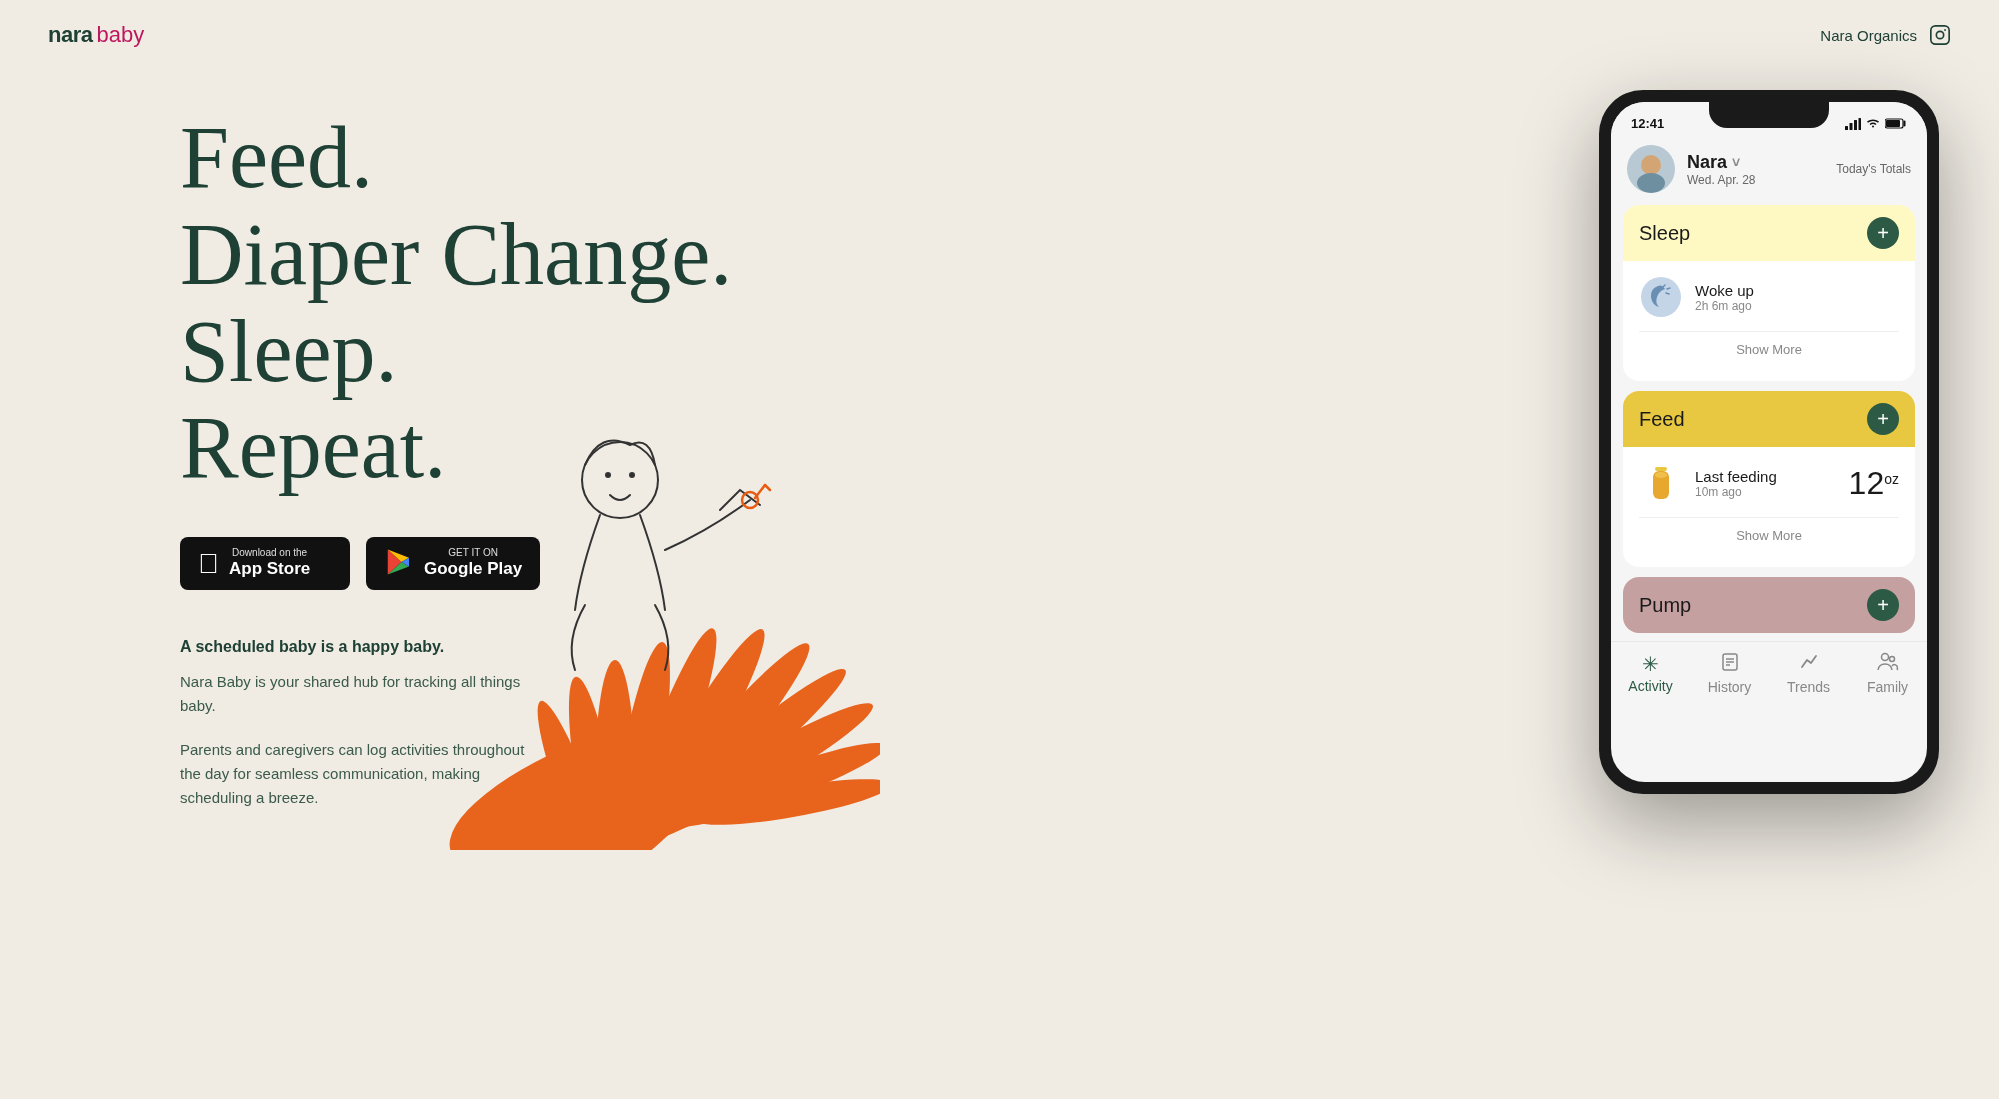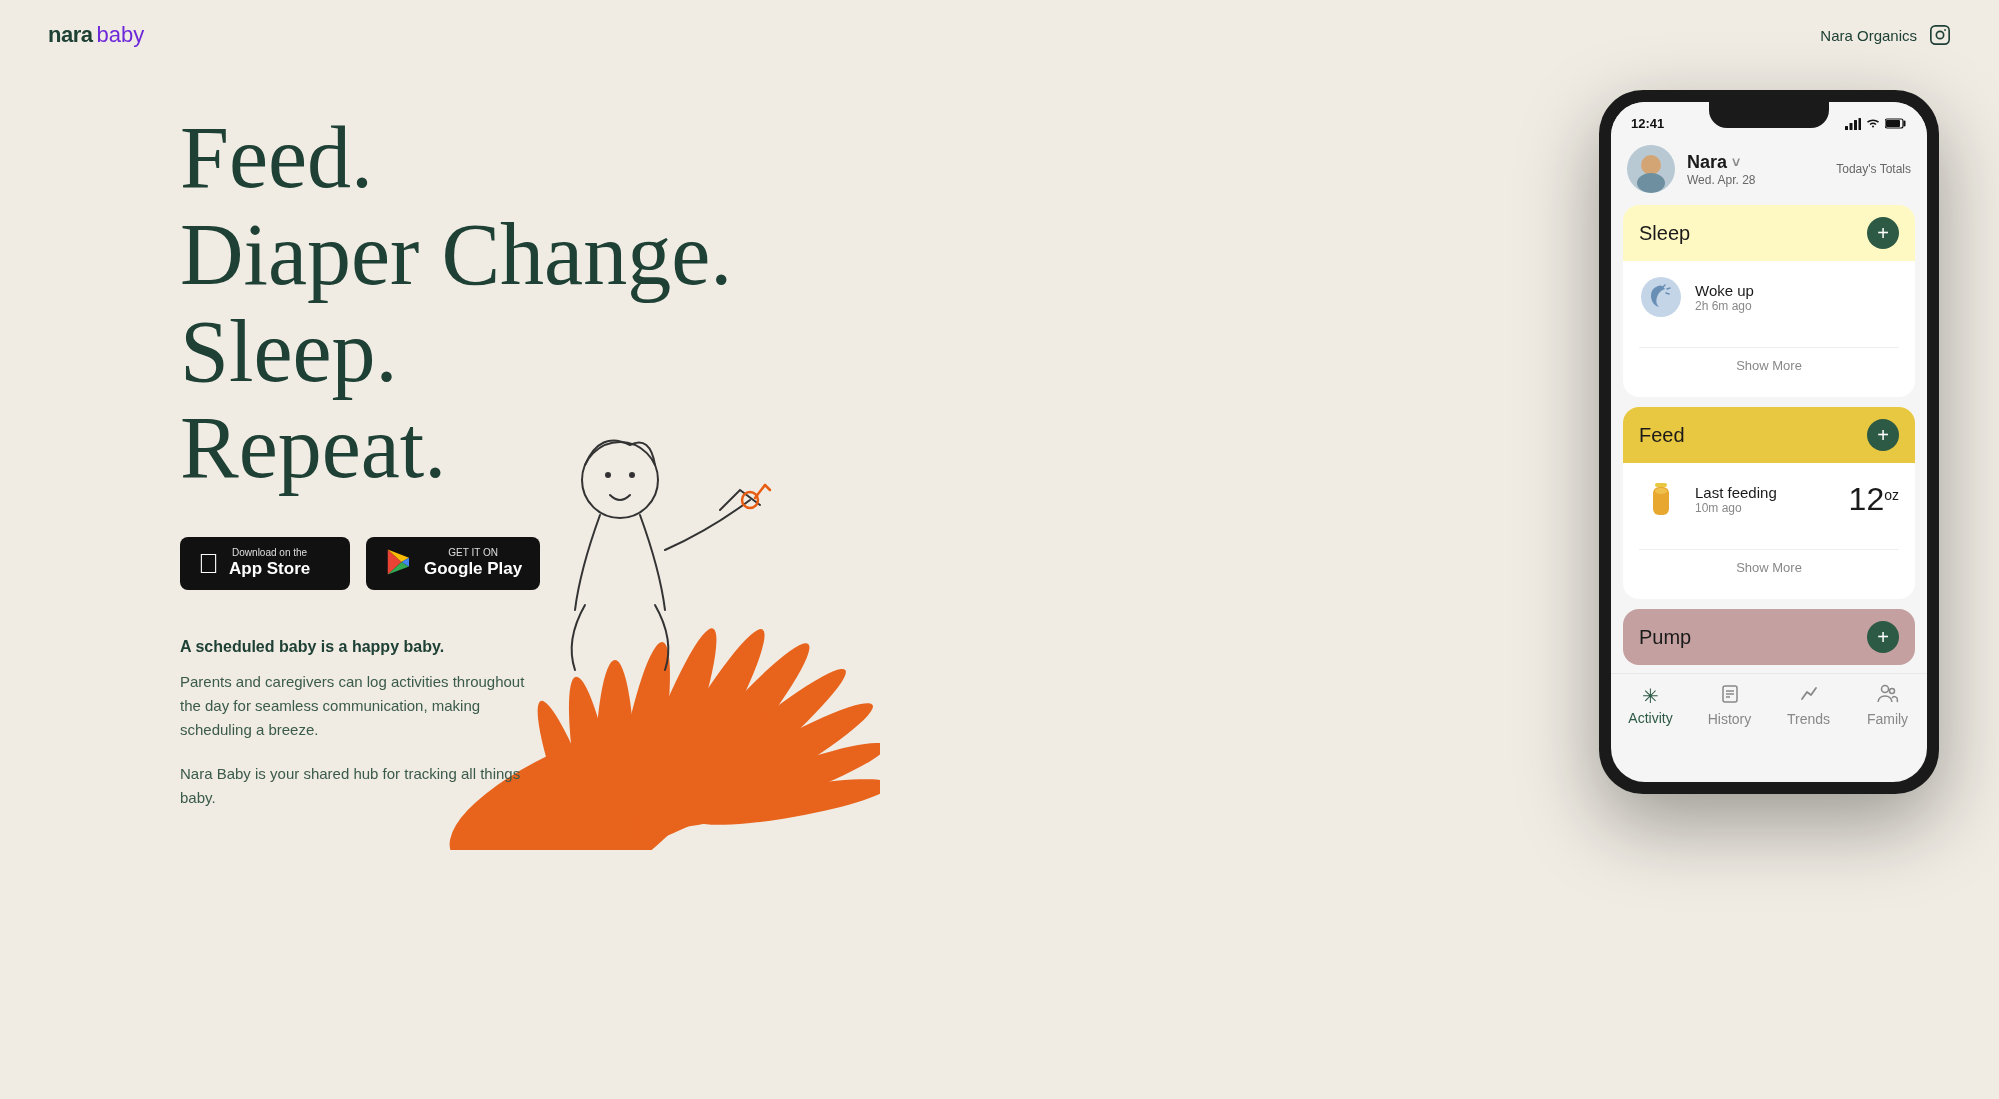--- a/index.html
+++ b/index.html
@@ -25,21 +25,21 @@
     }
     .logo-nara {
       font-weight: 700;
       font-size: 22px;
       color: #1e4035;
       letter-spacing: -0.5px;
     }
     .logo-baby {
       font-weight: 300;
       font-size: 22px;
-      color: #6d28d9;
+      color: #be185d;
     }
     .nav-right {
       display: flex;
       align-items: center;
       gap: 12px;
     }
     .nav-link {
       font-size: 15px;
       color: #1e4035;
       text-decoration: none;
@@ -335,21 +335,21 @@
       font-weight: 400;
       margin-top: 6px;
     }
 
     .card-show-more {
       text-align: center;
       padding: 10px;
       font-size: 13px;
       color: #888;
       border-top: 1px solid #eee;
-      margin-top: 28px;
+      margin-top: 12px;
       cursor: pointer;
     }
 
     
     .app-bottom-nav {
       display: flex;
       justify-content: space-around;
       padding: 10px 0 6px;
       background: #f5f5f5;
       border-top: 1px solid #e8e8e8;
@@ -432,22 +432,22 @@
           </svg>
         </span>
         <div class="store-btn-inner">
           <span class="store-btn-small">GET IT ON</span>
           <span class="store-btn-big">Google Play</span>
         </div>
       </button>
     </div>
 
     <p class="tagline">A scheduled baby is a happy baby.</p>
+    <p class="description">Nara Baby is your shared hub for tracking all things baby.</p>
     <p class="description">Parents and caregivers can log activities throughout the day for seamless communication, making scheduling a breeze.</p>
-    <p class="description">Nara Baby is your shared hub for tracking all things baby.</p>
   </div>
 
   <div class="orange-illustration">
     <svg viewBox="0 0 460 480" xmlns="http://www.w3.org/2000/svg">
 
       <g fill="#e85c12" opacity="0.95">
         <ellipse cx="200" cy="420" rx="180" ry="60" transform="rotate(-20 200 420)"></ellipse>
         <ellipse cx="220" cy="400" rx="20" ry="130" transform="rotate(10 220 400)"></ellipse>
         <ellipse cx="245" cy="390" rx="20" ry="140" transform="rotate(20 245 390)"></ellipse>
         <ellipse cx="270" cy="385" rx="20" ry="145" transform="rotate(30 270 385)"></ellipse>

